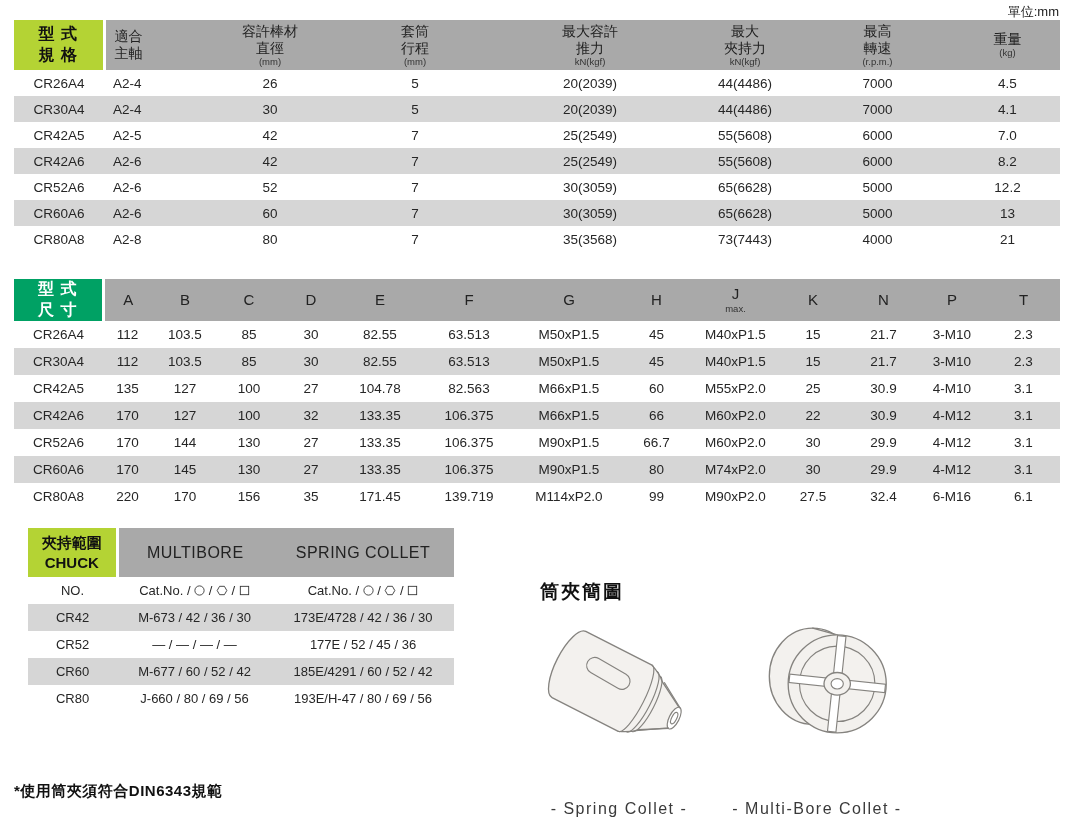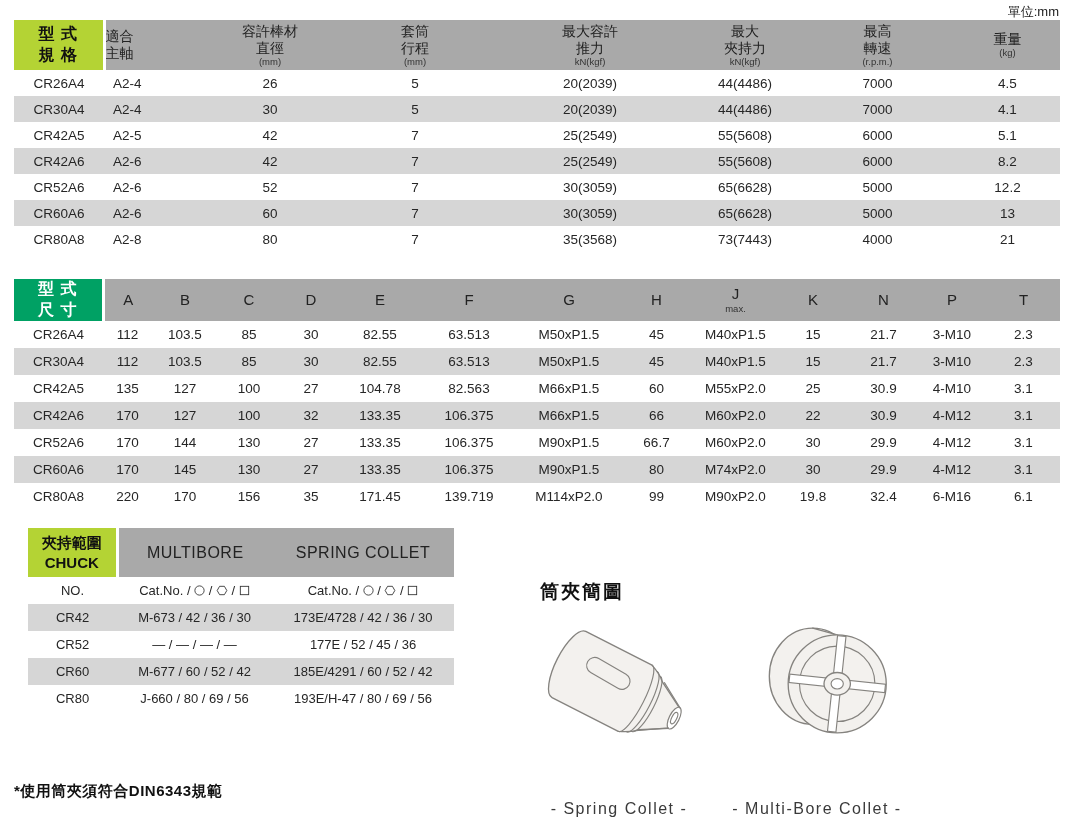--- a/index.html
+++ b/index.html
@@ -23,21 +23,21 @@
     font-size:16px;line-height:1.3;letter-spacing:1px;
     border-right:3px solid #fff;
   }
   .corner-green{background:#00a164;color:#fff;}
 
   
   .spec td{height:26px;}
   .spec thead th{height:50px;}
   .spec tbody tr:nth-child(even) td{background:#d6d6d6;}
   .spec tbody td:nth-child(2){text-align:left;padding-left:9px;}
-  .spec thead th.left{text-align:left;}
+  .spec thead th.left{text-align:left;padding-left:9px;}
 
   
   .dims td{height:27px;font-size:13.5px;}
   .dims thead th{height:39px;}
   .dims tbody tr:nth-child(even) td{background:#d6d6d6;}
   .dims .hdr-label{font-size:15px;}
 
   
   .chuck td{height:27px;font-size:13px;}
   .chuck thead th{height:49px;}
@@ -135,21 +135,21 @@
         <td>4.1</td>
       </tr>
       <tr>
         <td>CR42A5</td>
         <td>A2-5</td>
         <td>42</td>
         <td>7</td>
         <td>25(2549)</td>
         <td>55(5608)</td>
         <td>6000</td>
-        <td>5.1</td>
+        <td>7.0</td>
       </tr>
       <tr>
         <td>CR42A6</td>
         <td>A2-6</td>
         <td>42</td>
         <td>7</td>
         <td>25(2549)</td>
         <td>55(5608)</td>
         <td>6000</td>
         <td>8.2</td>
@@ -351,21 +351,21 @@
         <td>CR80A8</td>
         <td>220</td>
         <td>170</td>
         <td>156</td>
         <td>35</td>
         <td>171.45</td>
         <td>139.719</td>
         <td>M114xP2.0</td>
         <td>99</td>
         <td>M90xP2.0</td>
-        <td>19.8</td>
+        <td>27.5</td>
         <td>32.4</td>
         <td>6-M16</td>
         <td>6.1</td>
       </tr>
     </tbody>
 </table>
 
 <table class="chuck abs" style="left:28px;top:528px;width:426px;">
   <colgroup>
     <col style="width:89px">

